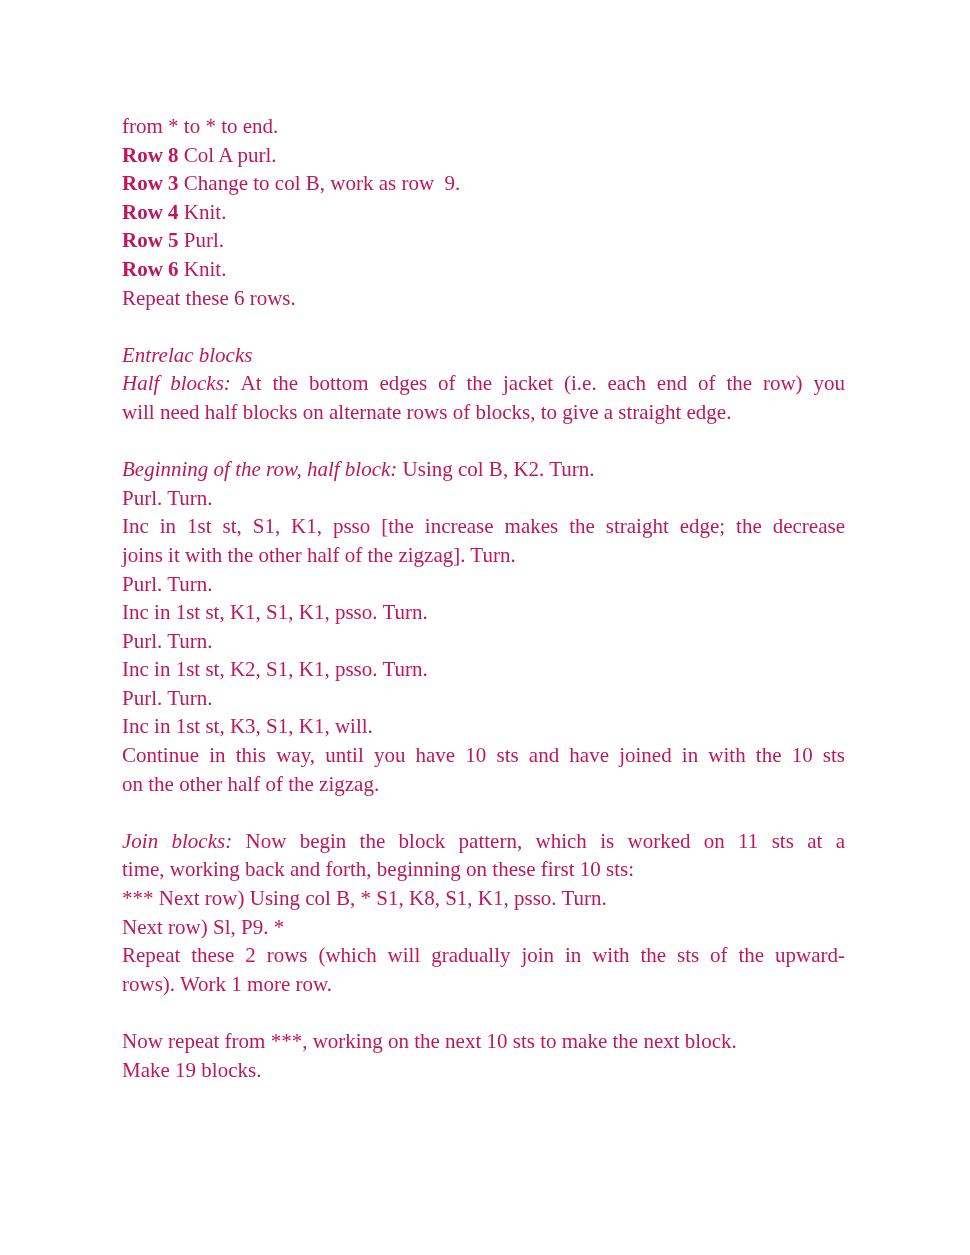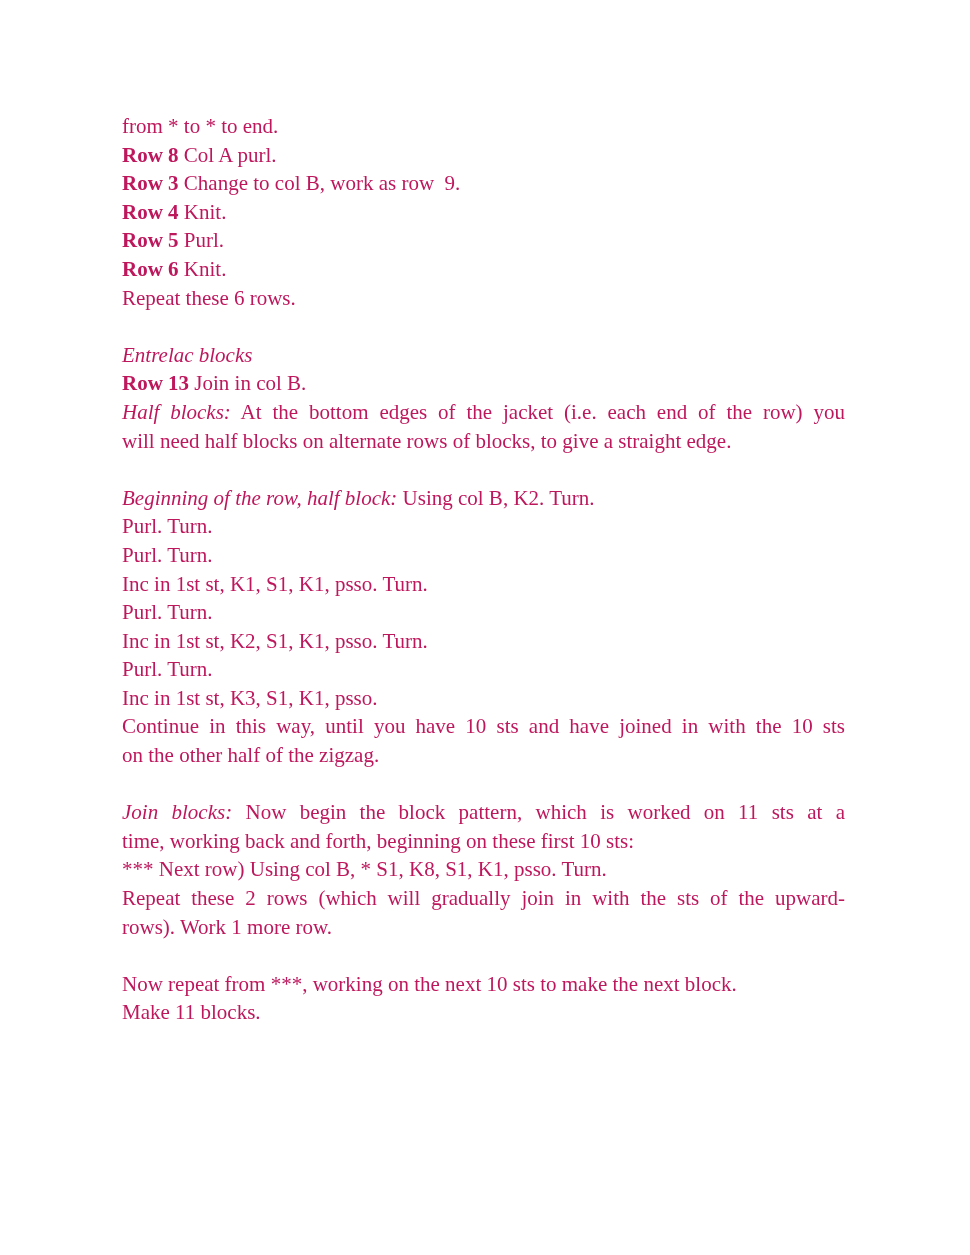--- a/index.html
+++ b/index.html
@@ -61,65 +61,69 @@
       <div class="para">
         <div class="line"><span class="bold">Row 6</span><span class=""> Knit.</span></div>
       </div>
       <div class="para">
         <div class="line"><span class="">Repeat these 6 rows.</span></div>
       </div>
       <div class="para gap">
         <div class="line"><span class="italic">Entrelac blocks</span></div>
       </div>
       <div class="para">
-        <div class="line"><span class="bold">Row 13</span><span class=""> Join in col B.</span></div>
-      </div>
-      <div class="para">
         <div class="line fill"><span class="italic">Half blocks:</span><span class=""> At the bottom edges of the jacket (i.e. each end of the row) you</span></div>
         <div class="line"><span class="">will need half blocks on alternate rows of blocks, to give a straight edge.</span></div>
       </div>
       <div class="para gap">
         <div class="line"><span class="italic">Beginning of the row, half block:</span><span class=""> Using col B, K2. Turn.</span></div>
       </div>
       <div class="para">
         <div class="line"><span class="">Purl. Turn.</span></div>
+      </div>
+      <div class="para">
+        <div class="line fill"><span class="">Inc in 1st st, S1, K1, psso [the increase makes the straight edge; the decrease</span></div>
+        <div class="line"><span class="">joins it with the other half of the zigzag]. Turn.</span></div>
       </div>
       <div class="para">
         <div class="line"><span class="">Purl. Turn.</span></div>
       </div>
       <div class="para">
         <div class="line"><span class="">Inc in 1st st, K1, S1, K1, psso. Turn.</span></div>
       </div>
       <div class="para">
         <div class="line"><span class="">Purl. Turn.</span></div>
       </div>
       <div class="para">
         <div class="line"><span class="">Inc in 1st st, K2, S1, K1, psso. Turn.</span></div>
       </div>
       <div class="para">
         <div class="line"><span class="">Purl. Turn.</span></div>
       </div>
       <div class="para">
-        <div class="line"><span class="">Inc in 1st st, K3, S1, K1, psso.</span></div>
+        <div class="line"><span class="">Inc in 1st st, K3, S1, K1, will.</span></div>
       </div>
       <div class="para">
         <div class="line fill"><span class="">Continue in this way, until you have 10 sts and have joined in with the 10 sts</span></div>
         <div class="line"><span class="">on the other half of the zigzag.</span></div>
       </div>
       <div class="para gap">
         <div class="line fill"><span class="italic">Join blocks:</span><span class=""> Now begin the block pattern, which is worked on 11 sts at a</span></div>
         <div class="line"><span class="">time, working back and forth, beginning on these first 10 sts:</span></div>
       </div>
       <div class="para">
         <div class="line"><span class="">*** Next row) Using col B, * S1, K8, S1, K1, psso. Turn.</span></div>
       </div>
       <div class="para">
+        <div class="line"><span class="">Next row) Sl, P9. *</span></div>
+      </div>
+      <div class="para">
         <div class="line fill"><span class="">Repeat these 2 rows (which will gradually join in with the sts of the upward-</span></div>
         <div class="line"><span class="">rows). Work 1 more row.</span></div>
       </div>
       <div class="para gap">
         <div class="line"><span class="">Now repeat from ***, working on the next 10 sts to make the next block.</span></div>
       </div>
       <div class="para">
-        <div class="line"><span class="">Make 11 blocks.</span></div>
+        <div class="line"><span class="">Make 19 blocks.</span></div>
       </div>
     </div>
 </div>
 
 </body></html>

